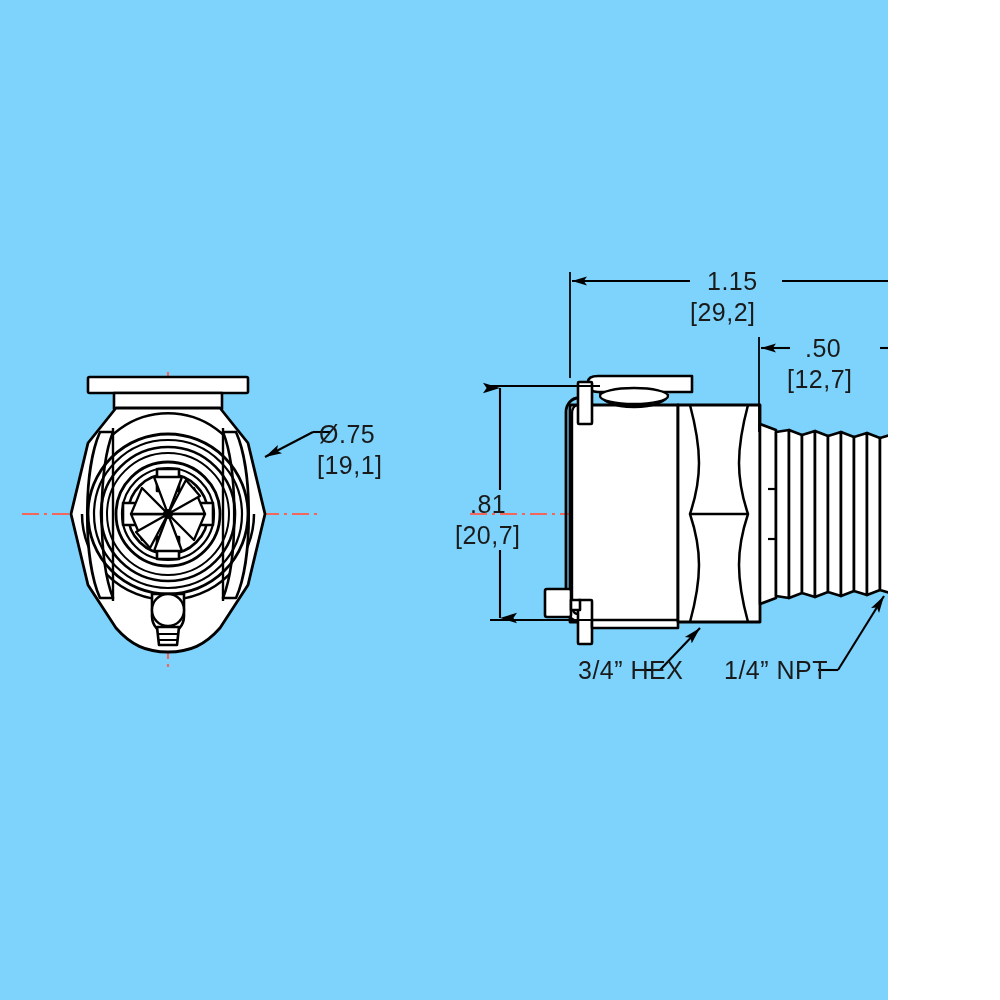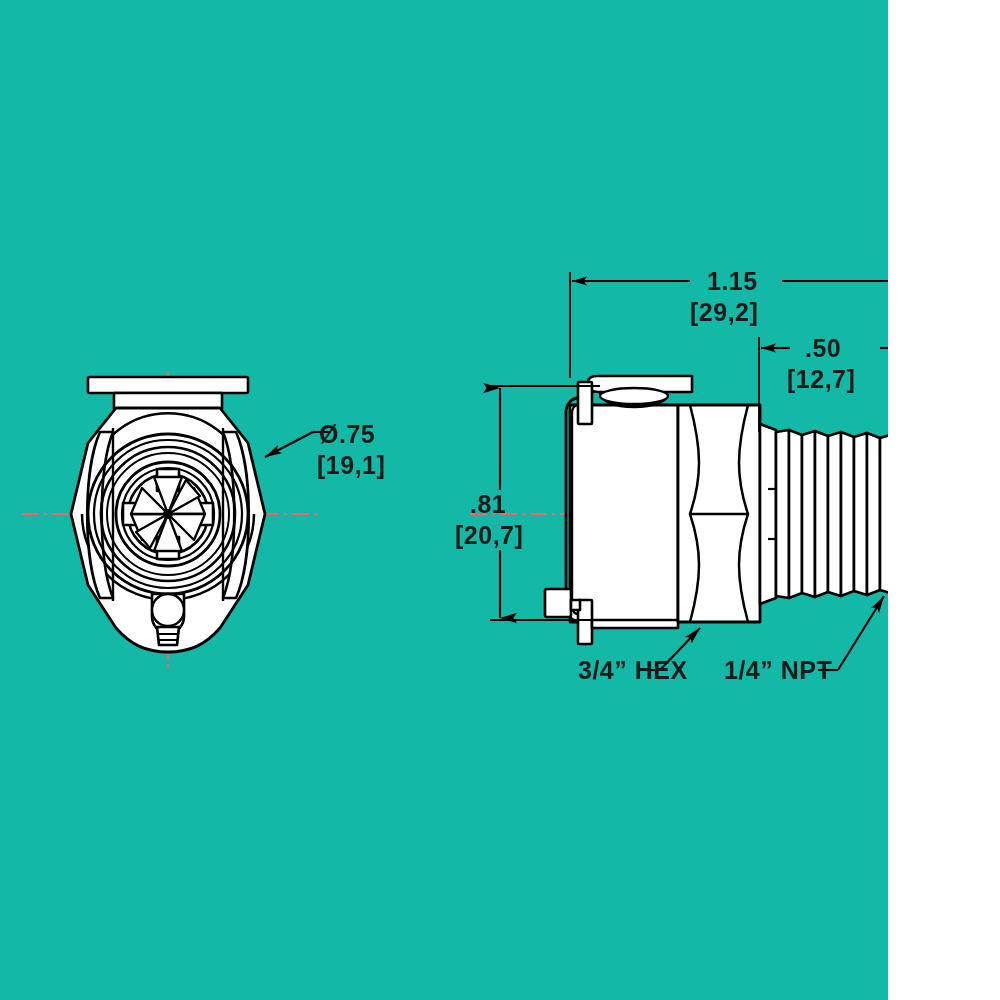--- a/index.html
+++ b/index.html
@@ -8,23 +8,22 @@
     padding: 0;
     background: #ffffff;
   }
   body {
     font-family: "Liberation Sans", sans-serif;
   }
   #sheet {
     position: relative;
     width: 888px;
     height: 1000px;
-    background: #14b8a6;
+    background: #7dd3fc;
     overflow: hidden;
-    font-weight: bold;
   }
   #drawing-svg {
     position: absolute;
     left: 0;
     top: 0;
     width: 1000px;
     height: 1000px;
   }
   .dim-text {
     font-family: "Liberation Sans", sans-serif;

